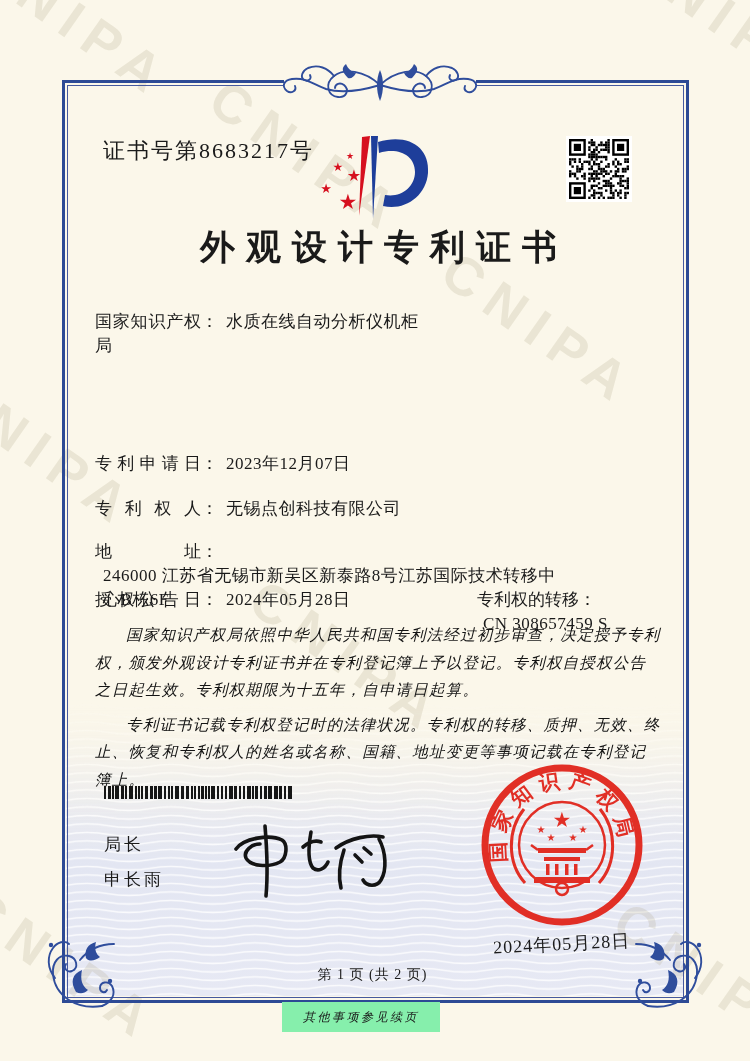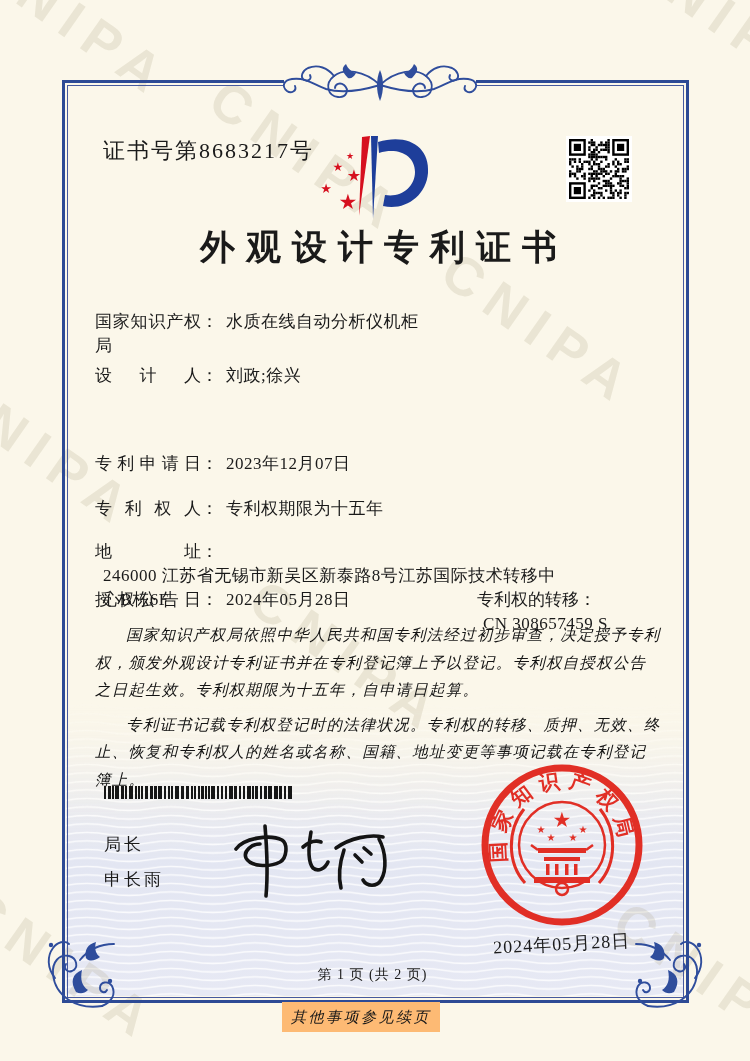--- a/index.html
+++ b/index.html
@@ -50,22 +50,22 @@
   .barcode{position:absolute; left:104px; top:786px; width:196px; height:13px; z-index:3; display:flex;}
   .barcode i{background:#161616; height:100%; flex:none;}
   .signer{position:absolute; left:104px; top:833px; z-index:3;
     font-family:Liberation Sans, sans-serif; font-size:17px; letter-spacing:3px; color:#1c1c1c;}
   .signer div{margin-bottom:12px;}
   .signature{position:absolute; left:208px; top:792px; z-index:4;}
   .seal{position:absolute; left:462px; top:753px; z-index:4; opacity:.95;}
   .page-indicator{position:absolute; left:62px; width:621px; top:966px; z-index:3;
     text-align:center; font-size:14px; letter-spacing:1px;}
   .continuation{position:absolute; left:282px; top:1002px; width:158px; height:30px; z-index:3;
-    background:#fdba74; text-align:center; line-height:30px;
-    font-style:italic; font-size:15px; letter-spacing:2.5px; color:#191919;}
+    background:#86efac; text-align:center; line-height:30px;
+    font-style:italic; font-size:12px; letter-spacing:2.5px; color:#191919;}
   .orn-stroke{stroke:#2f4d9c; fill:none; stroke-width:1.9; stroke-linecap:round;}
   .orn-fill{fill:#2f4d9c; stroke:none;}
 </style>
 </head>
 <body>
 
 <div class="page">
 
   <span class="wm" style="left:-38px;top:-10px">CNIPA</span>
   <span class="wm" style="left:612px;top:-14px">CNIPA</span>
@@ -373,28 +373,25 @@
           <rect x="23" y="24" width="1" height="1"></rect>
         </g>
     </g>
   </svg>
 
   <h1 class="title">外观设计专利证书</h1>
 
   <div class="field-row r1">
     <span class="flabel">国家知识产权局</span><span class="fcolon">：</span><span class="fvalue">水质在线自动分析仪机柜</span>
   </div>
-  <div class="field-row r2">
-    <span class="flabel">设计人</span><span class="fcolon">：</span><span class="fvalue">刘政;徐兴</span>
-  </div>
   <div class="field-row r4">
     <span class="flabel">专利申请日</span><span class="fcolon">：</span><span class="fvalue">2023年12月07日</span>
   </div>
   <div class="field-row r5">
-    <span class="flabel">专利权人</span><span class="fcolon">：</span><span class="fvalue">专利权期限为十五年</span>
+    <span class="flabel">专利权人</span><span class="fcolon">：</span><span class="fvalue">无锡点创科技有限公司</span>
   </div>
   <div class="field-row r6">
     <span class="flabel">地址</span><span class="fcolon">：</span><span class="fvalue addr">246000 江苏省无锡市新吴区新泰路8号江苏国际技术转移中心B栋6F</span>
   </div>
   <div class="field-row r7">
     <span class="flabel">授权公告日</span><span class="fcolon">：</span><span class="fvalue">2024年05月28日</span>
     <span class="grant-no">
       <span>专利权的转移</span><span>：</span><span class="fvalue">CN 308657459 S</span>
     </span>
   </div>

